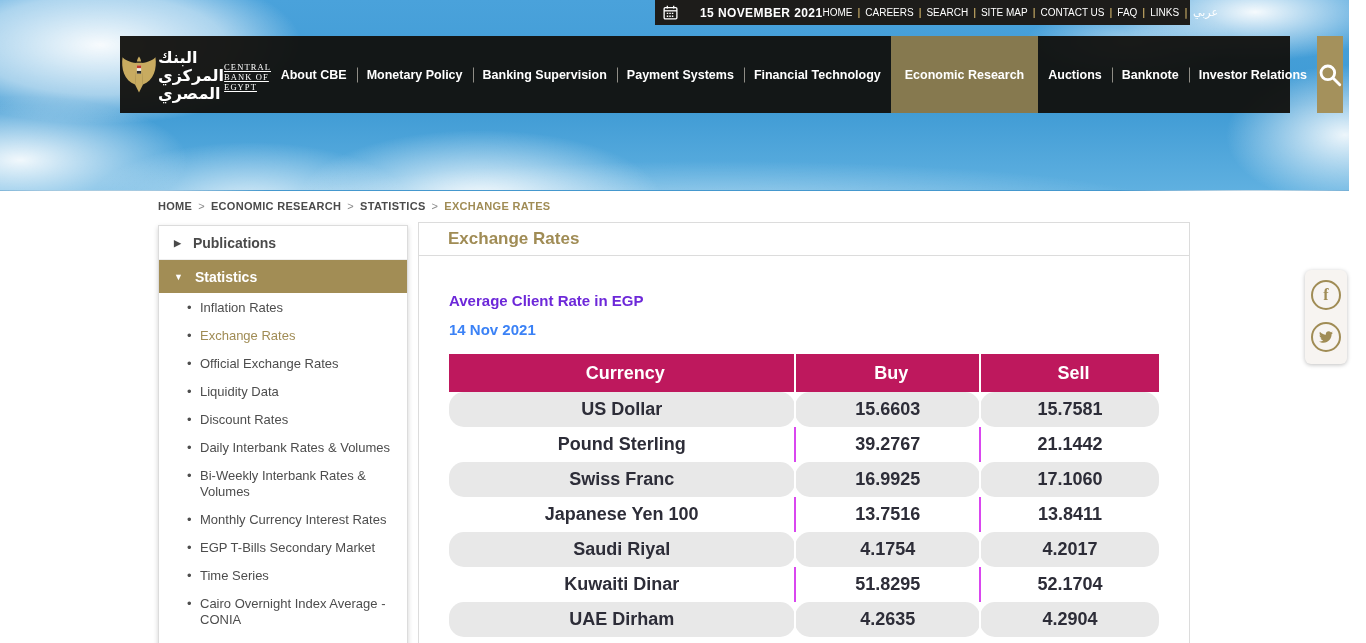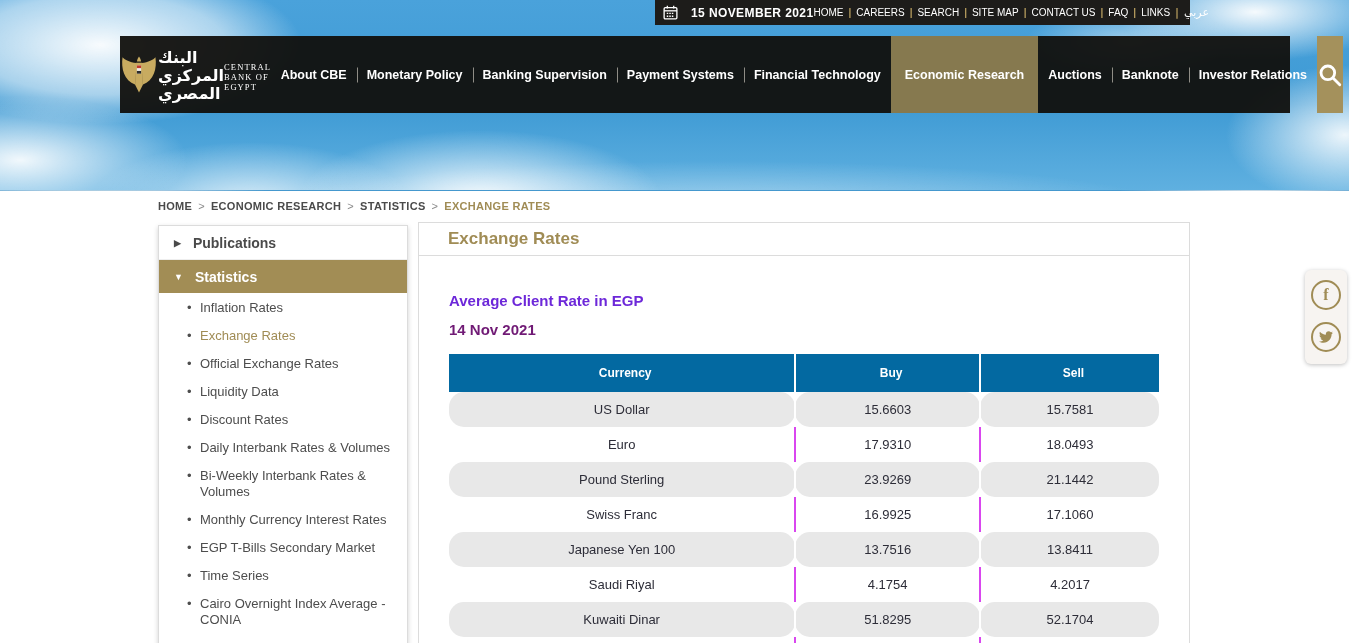--- a/index.html
+++ b/index.html
@@ -20,36 +20,36 @@
       radial-gradient(ellipse 150px 50px at 1130px 42px, rgba(255,255,255,.5) 0%, rgba(255,255,255,0) 70%),
       radial-gradient(ellipse 230px 90px at 250px 205px, rgba(255,255,255,.8) 0%, rgba(255,255,255,0) 70%),
       linear-gradient(180deg,#4aa2db 0%,#3e9ad4 55%,#5fb0e0 100%);
     border-bottom:1px solid rgba(0,0,0,.06);
   }
   
   .topbar{
     position:absolute;left:655px;top:0;width:535px;height:25px;background:#1d1c1a;
     display:flex;align-items:center;z-index:5;
   }
-  .topbar-date{display:flex;align-items:center;gap:13px;margin-left:8px;color:#ffffff;
+  .topbar-date{display:flex;align-items:center;gap:22px;margin-left:8px;color:#ffffff;
     font-size:12px;font-weight:bold;letter-spacing:.4px;white-space:nowrap;}
   .topbar-links{list-style:none;margin:0 10px 0 auto;padding:0;display:flex;align-items:center;
     color:#ffffff;font-size:10px;white-space:nowrap;}
   .topbar-links li{cursor:pointer;}
   .topbar-links li + li::before{content:"|";color:#b39a5d;margin:0 5px;font-weight:bold;}
   .topbar-links li:last-child{font-family:"DejaVu Sans", sans-serif;font-size:11px;}
   
   .navbar{
     position:absolute;left:120px;top:36px;width:1170px;height:77px;z-index:5;
     display:flex;align-items:stretch;background:rgba(17,16,13,.95);
   }
   .logo{width:152px;display:flex;align-items:center;justify-content:center;
     cursor:pointer;padding-top:2px;}
   .logo-ar{color:#ffffff;font-size:16px;font-weight:bold;font-family:"DejaVu Sans", sans-serif;line-height:18px;margin-top:1px;}
-  .logo-en{color:#ffffff;font-size:8.5px;letter-spacing:1.1px;font-family:"Liberation Serif", serif;margin-top:2px;}
+  .logo-en{color:#ffffff;font-size:8.5px;letter-spacing:1.1px;font-family:"Liberation Serif", serif;margin-top:2px;text-decoration:underline;}
   .nav-items{list-style:none;display:flex;flex:1;margin:0;padding:0;}
   .nav-item{display:flex;align-items:center;padding:0 10px;color:#ffffff;font-size:12.5px;
     font-weight:bold;position:relative;cursor:pointer;white-space:nowrap;}
   .nav-item + .nav-item::before{content:"";position:absolute;left:0;top:50%;transform:translateY(-50%);
     width:1px;height:15px;background:#8f8d86;}
   .nav-item.active{background:#86794f;padding:0 14px;}
   .nav-item.active::before, .nav-item.active + .nav-item::before{display:none;}
   .search-btn{width:47px;background:#a4915c;display:flex;align-items:center;justify-content:center;cursor:pointer;}
   
   .breadcrumb{position:absolute;left:158px;top:200px;list-style:none;margin:0;padding:0;
@@ -72,28 +72,28 @@
   .side-links li::before{content:"\2022";position:absolute;left:0;top:0;color:#4d4d4d;}
   .side-links li.active{color:#a08c55;}
   .side-links li.active::before{color:#4d4d4d;}
   
   .main{position:absolute;left:418px;top:222px;width:772px;height:430px;background:#ffffff;
     border:1px solid #dcdcdc;border-bottom:none;box-sizing:border-box;}
   .main-title{margin:0;height:32px;line-height:32px;padding-left:29px;color:#a08c55;
     font-size:17px;font-weight:bold;border-bottom:1px solid #dcdcdc;}
   .main-body{padding:36px 30px 0 30px;}
   .subtitle{margin:0 0 12px 0;color:#6d28d9;font-size:15px;font-weight:bold;}
-  .date-line{margin:0 0 16px 0;color:#701a75;font-size:15px;font-weight:bold;}
+  .date-line{margin:0 0 16px 0;color:#3b82f6;font-size:15px;font-weight:bold;}
   .rates{width:100%;border-collapse:collapse;table-layout:fixed;}
-  .rates th{background:#0369a1;color:#ffffff;font-size:12px;font-weight:bold;height:36px;text-align:center;padding-left:8px;}
+  .rates th{background:#be185d;color:#ffffff;font-size:18px;font-weight:bold;height:36px;text-align:center;padding-left:8px;}
   .rates th:nth-of-type(1), .rates td:nth-of-type(1){width:49.5%;}
   .rates th:nth-of-type(2), .rates td:nth-of-type(2){width:25.6%;}
   .rates th:nth-of-type(3), .rates td:nth-of-type(3){width:24.9%;}
   .rates th + th{border-left:2px solid #ffffff;}
-  .rates td{height:33px;text-align:center;font-size:13px;font-weight:normal;color:#2d2d38;border-radius:15px;}
+  .rates td{height:33px;text-align:center;font-size:18px;font-weight:bold;color:#2d2d38;border-radius:15px;}
   .rates tbody tr:nth-of-type(odd){background:#e8e8e8;}
   .rates td + td{border-left:2px solid #d946ef;}
   .rates tbody tr:nth-of-type(odd) td + td{border-left-color:#ffffff;}
   
   .social{position:absolute;left:1305px;top:270px;width:42px;background:#f7f4f1;border-radius:6px;
     box-shadow:0 1px 4px rgba(0,0,0,.25);padding:10px 0 12px 0;display:flex;flex-direction:column;
     align-items:center;gap:12px;}
   .social-circle{width:26px;height:26px;border:2px solid #a08c55;border-radius:50%;
     display:flex;align-items:center;justify-content:center;cursor:pointer;background:transparent;}
   .fb-f{color:#a08c55;font-family:"Liberation Serif", serif;font-weight:bold;font-size:16px;line-height:1;}
@@ -218,29 +218,24 @@
           </tr>
       </thead>
       <tbody>
 
           <tr class="rate-row">
             <td>US Dollar</td>
             <td>15.6603</td>
             <td>15.7581</td>
           </tr>
 
-          <tr class="rate-row">
-            <td>Euro</td>
-            <td>17.9310</td>
-            <td>18.0493</td>
-          </tr>
 
           <tr class="rate-row">
             <td>Pound Sterling</td>
-            <td>23.9269</td>
+            <td>39.2767</td>
             <td>21.1442</td>
           </tr>
 
           <tr class="rate-row">
             <td>Swiss Franc</td>
             <td>16.9925</td>
             <td>17.1060</td>
           </tr>
 
           <tr class="rate-row">

